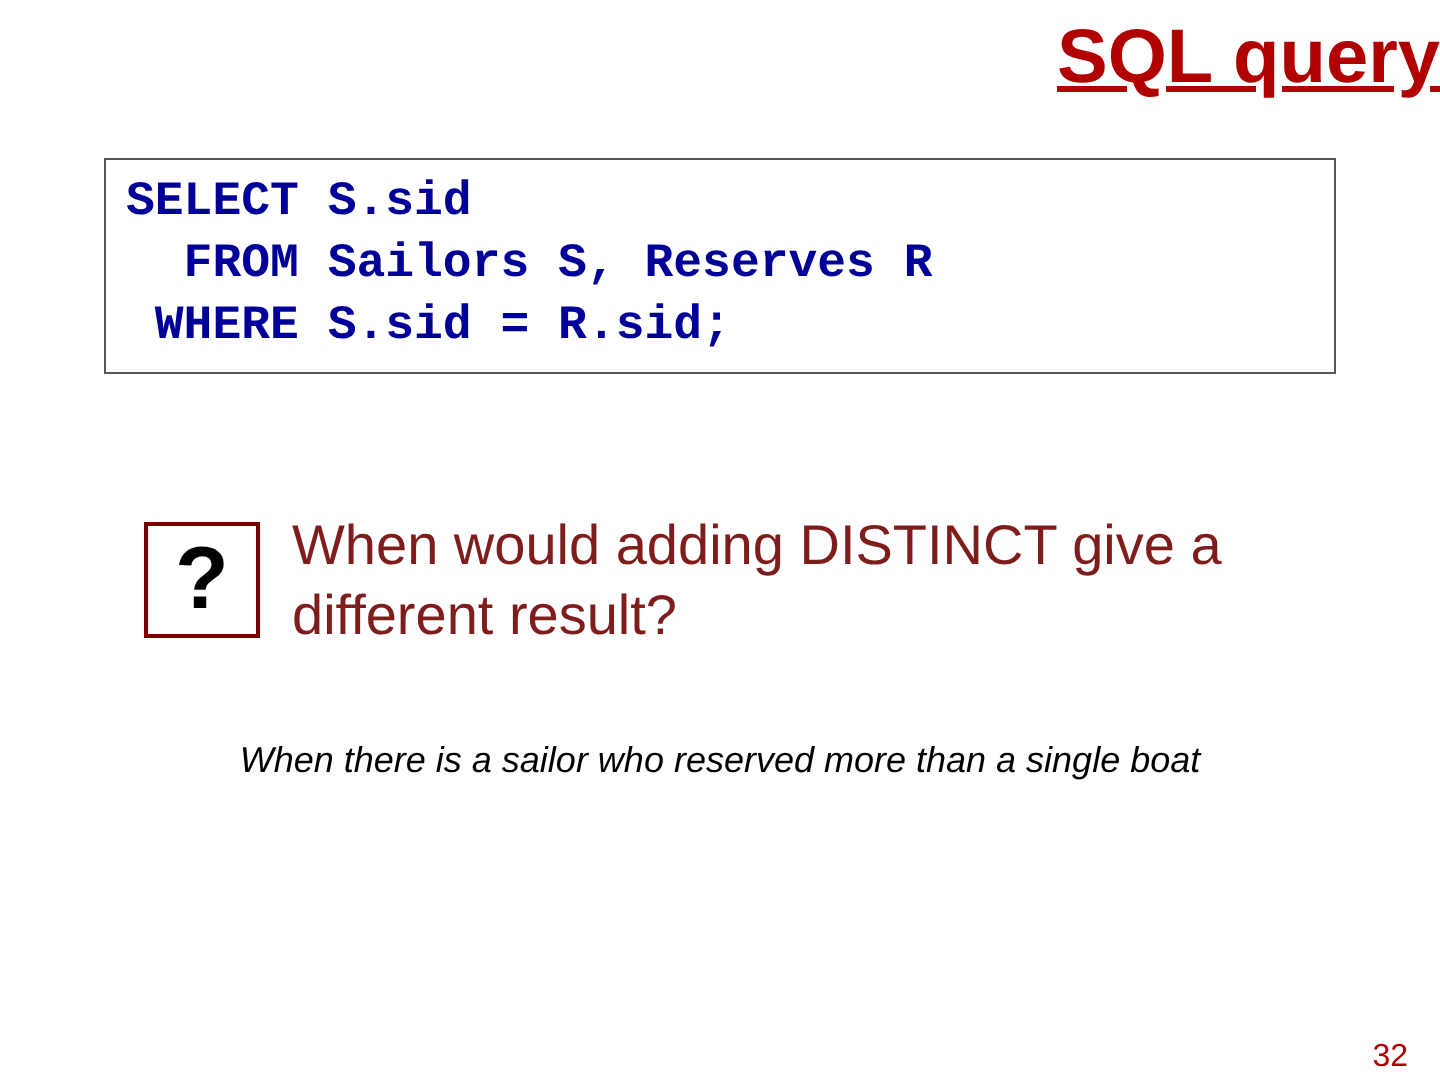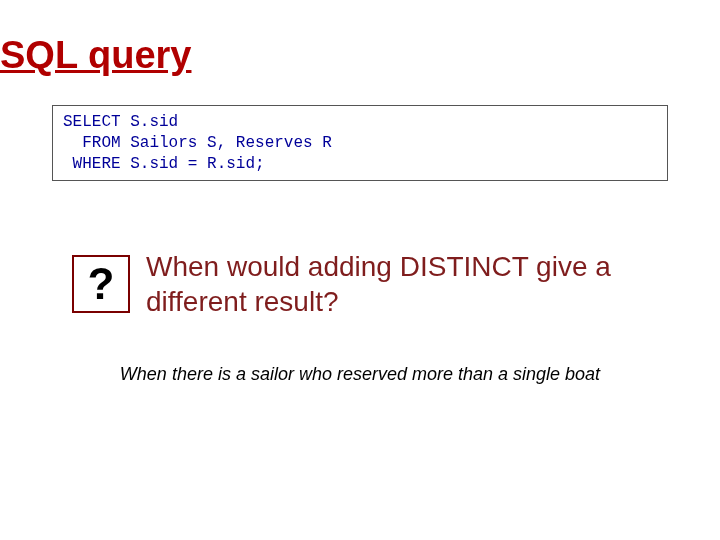--- a/index.html
+++ b/index.html
@@ -1,33 +1,33 @@
 <!DOCTYPE html>
 <html><head>
 <meta charset="utf-8">
 <style>
   * { margin: 0; padding: 0; box-sizing: border-box; }
   html, body { width: 720px; height: 540px; background: #fff; font-family: Arial, Helvetica, sans-serif; }
   .slide { position: relative; width: 720px; height: 540px; }
   .title {
-    text-align: left;
+    text-align: right;
     font-size: 38px;
     font-weight: bold;
     color: #b00000;
     text-decoration: underline;
-    margin-top: 34px;
+    margin-top: 8px;
     font-family: "Arial Black", Arial, sans-serif;
   }
   .codebox {
     border: 1px solid #555;
     margin: 28px 52px 0 52px;
     padding: 6px 10px 6px 10px;
     font-family: "Courier New", Courier, monospace;
-    font-size: 16px;
-    font-weight: normal;
+    font-size: 24px;
+    font-weight: bold;
     color: #000099;
     line-height: 1.3;
     white-space: pre;
   }
   .question-row {
     display: flex;
     align-items: center;
     margin: 68px 60px 0 72px;
     gap: 16px;
   }

